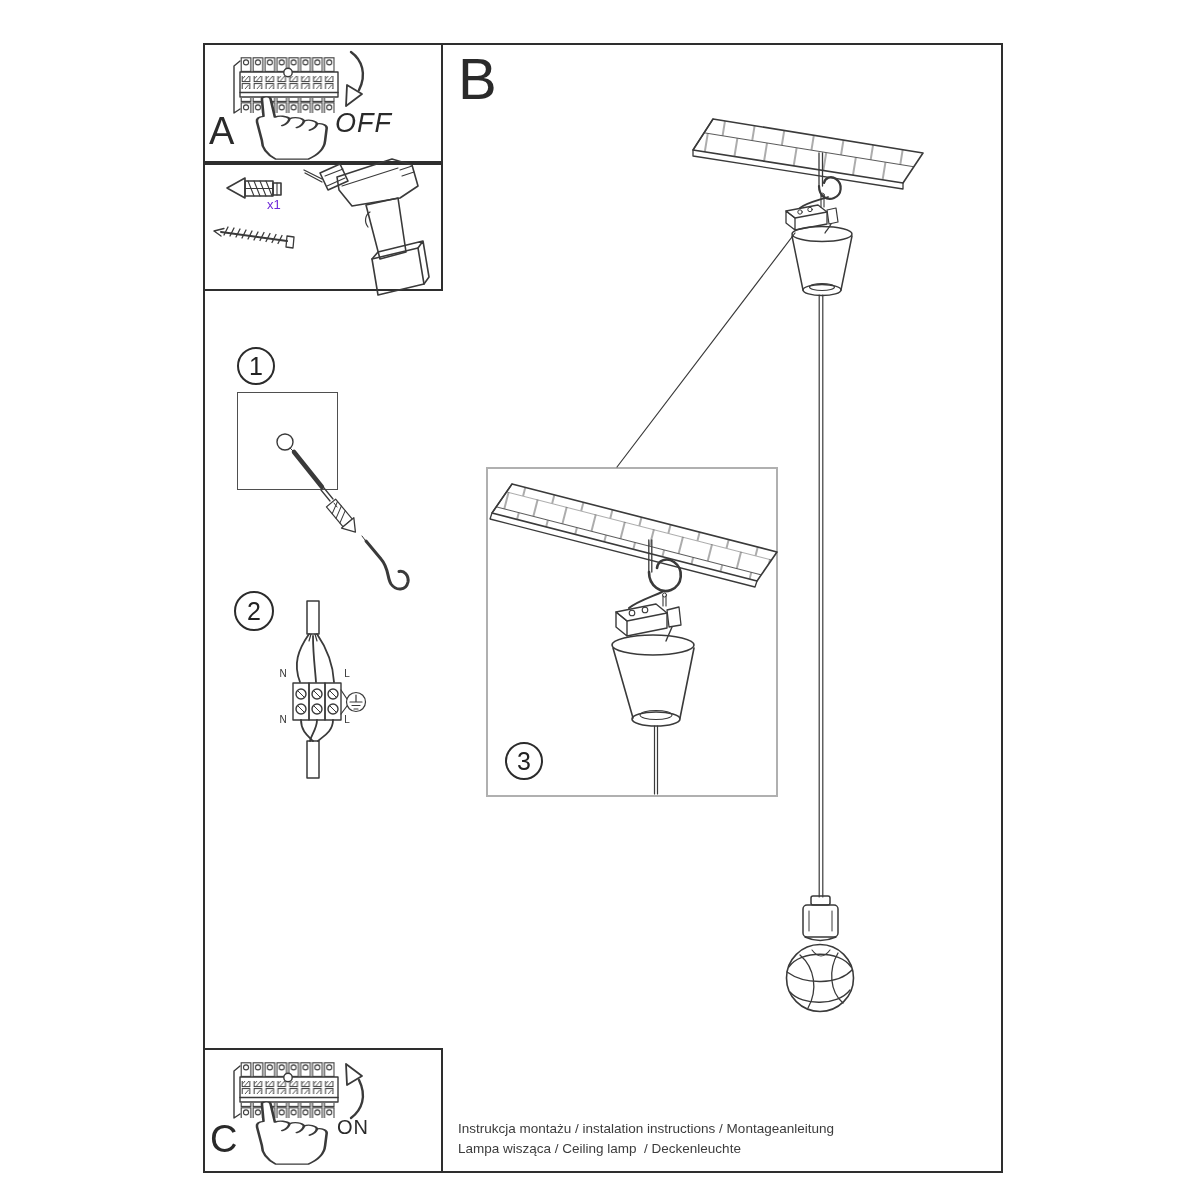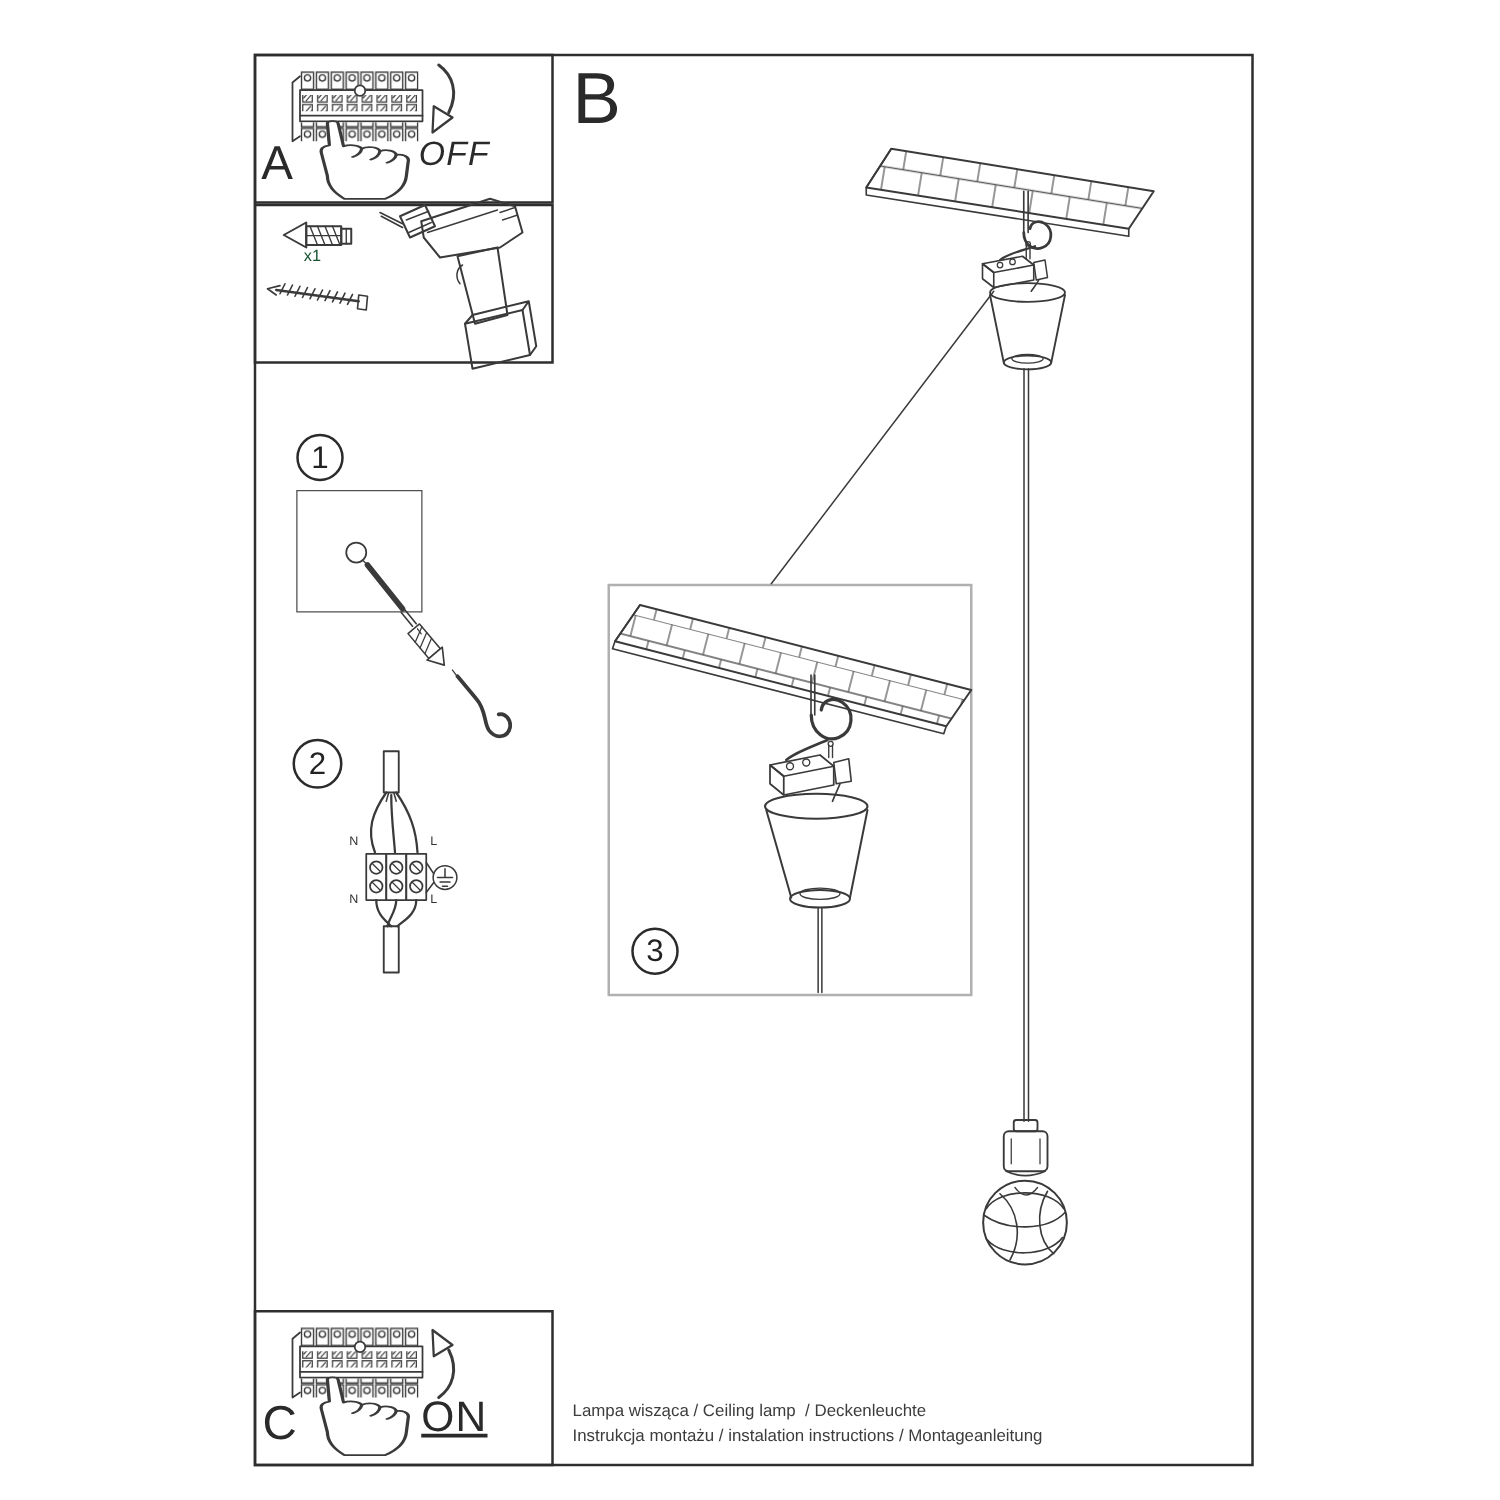--- a/index.html
+++ b/index.html
@@ -7,22 +7,22 @@
         font-family:"Liberation Sans",sans-serif;color:#2d2d2d;}
   .frame{position:absolute;box-sizing:border-box;border:2px solid #2e2e2e;background:transparent;}
   .inset{position:absolute;box-sizing:border-box;border:2px solid #b0b0b0;background:#fff;}
   .sq{position:absolute;box-sizing:border-box;border:1.5px solid #4f4f4f;}
   .art{position:absolute;left:0;top:0;pointer-events:none;}
   .letter{position:absolute;line-height:1;color:#2a2a2a;}
   .lab-a{left:209px;top:112px;font-size:38px;}
   .lab-b{left:458px;top:50px;font-size:58px;}
   .lab-c{left:210px;top:1120px;font-size:38px;}
   .lab-off{left:335px;top:110px;font-size:27px;letter-spacing:1px;font-style:italic;}
-  .lab-on{left:337px;top:1117px;font-size:34px;letter-spacing:1px;text-decoration:underline;}
-  .lab-x1{left:243px;top:198px;font-size:13px;color:#14532d;}
+  .lab-on{left:337px;top:1117px;font-size:20px;letter-spacing:1px;}
+  .lab-x1{left:267px;top:198px;font-size:13px;color:#6d28d9;}
   .wire-lab{position:absolute;font-size:10px;color:#333;width:12px;text-align:center;}
   .num-circle{position:absolute;box-sizing:border-box;border:2px solid #2b2b2b;border-radius:50%;
       display:flex;align-items:center;justify-content:center;font-size:25px;color:#222;background:#fff;}
   .footer{position:absolute;left:458px;top:1119px;font-size:13.5px;line-height:20px;color:#3c3c3c;}
   .footer div{white-space:pre;}
 </style>
 </head>
 <body>
 
 <div class="page">
@@ -247,17 +247,17 @@
   <div class="num-circle" style="left:505px;top:742px;width:38px;height:38px;">
     <span>3</span>
   </div>
 
   <div class="wire-lab" style="left:277px;top:668px;">N</div>
   <div class="wire-lab" style="left:341px;top:668px;">L</div>
   <div class="wire-lab" style="left:277px;top:714px;">N</div>
   <div class="wire-lab" style="left:341px;top:714px;">L</div>
 
   <div class="footer">
+    <div>Instrukcja montażu / instalation instructions / Montageanleitung</div>
     <div>Lampa wisząca / Ceiling lamp  / Deckenleuchte</div>
-    <div>Instrukcja montażu / instalation instructions / Montageanleitung</div>
   </div>
 
 </div>
 
 </body></html>

